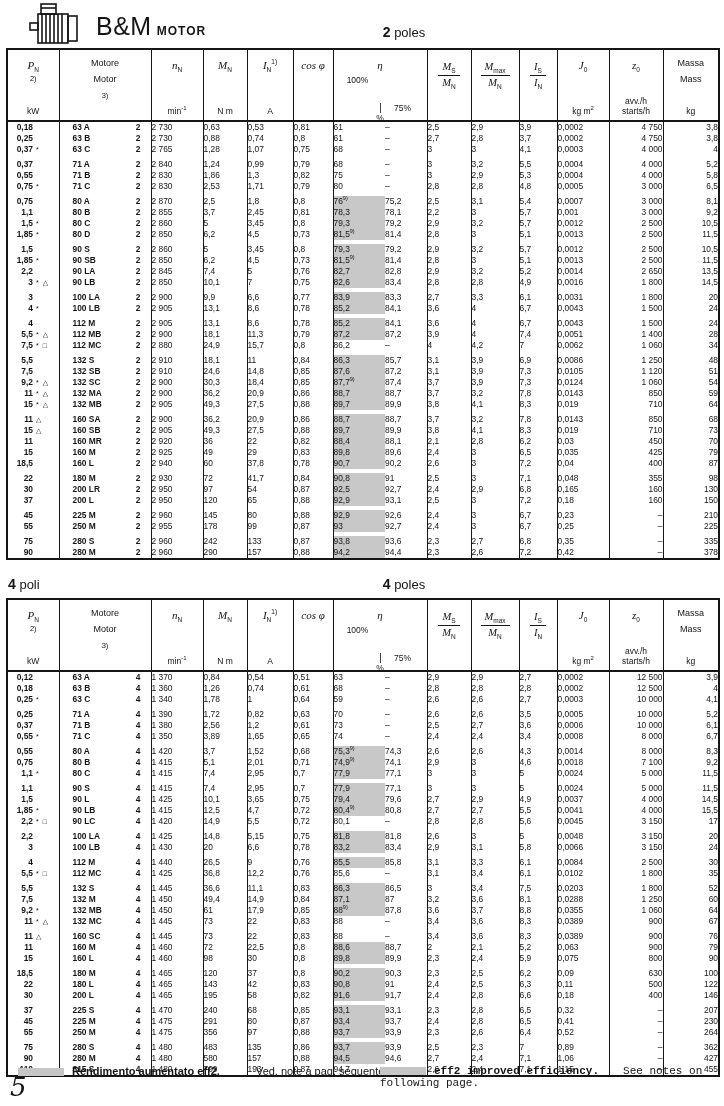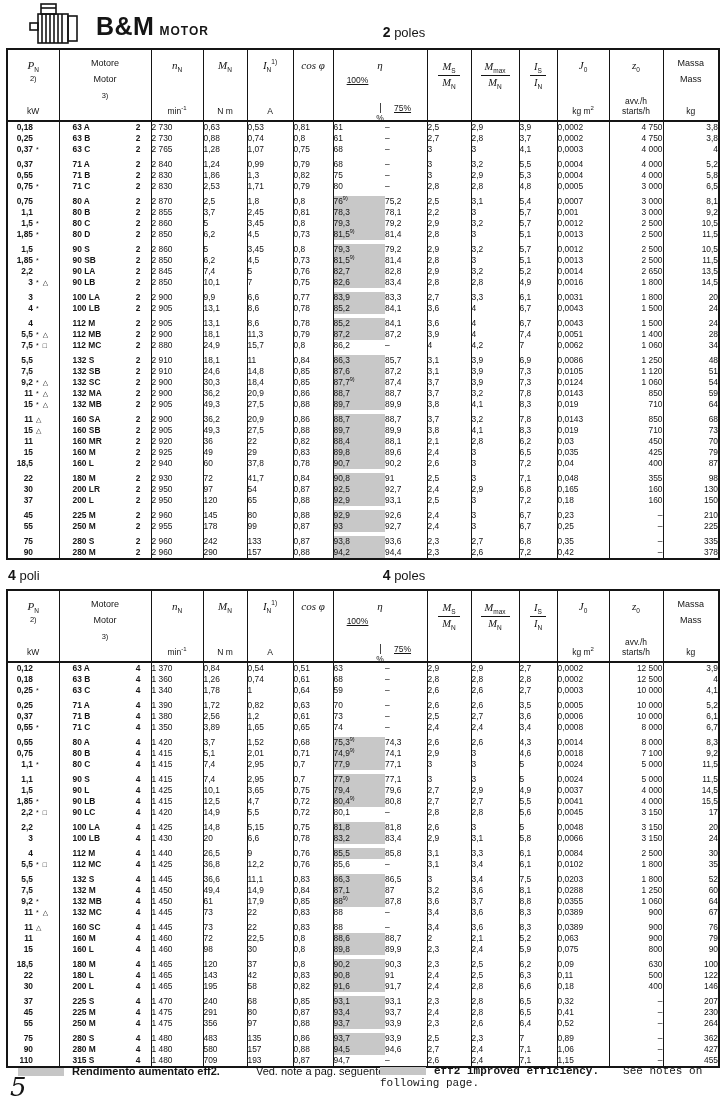--- a/index.html
+++ b/index.html
@@ -1,26 +1,26 @@
 <!DOCTYPE html>
 <html><head>
 <meta charset="utf-8">
 <style>
   html,body{margin:0;padding:0;background:#fff;}
   body{width:724px;height:1106px;position:relative;font-family:"Liberation Sans",sans-serif;color:#151515;overflow:hidden;}
   
   .tophdr{position:relative;height:46px;}
   .logo{position:absolute;left:26px;top:2px;}
   .brand{position:absolute;left:96px;top:12px;white-space:nowrap;}
-  .brand .bm{font-size:25px;font-weight:bold;letter-spacing:0.5px;}
+  .brand .bm{font-size:25px;font-weight:normal;letter-spacing:0.5px;}
   .brand .mot{font-size:12px;font-weight:bold;letter-spacing:1px;margin-left:5px;}
   .t1title{position:absolute;left:55.8%;top:24px;transform:translateX(-50%);font-size:13px;white-space:nowrap;}
   .btit{font-weight:bold;font-size:14px;}
   
-  .sectionrow{position:relative;height:22px;margin-top:5px;}
+  .sectionrow{position:relative;height:22px;margin-top:14px;}
   .sec-left{position:absolute;left:8px;top:2px;font-size:13px;}
   .sec-center{position:absolute;left:55.8%;top:2px;transform:translateX(-50%);font-size:13px;white-space:nowrap;}
   
   .twrap{margin:2px 6px 0 6px;}
   table.spec{border-collapse:collapse;table-layout:fixed;width:712px;border:2px solid #151515;}
   table.spec th,table.spec td{border-left:1px solid #151515;padding:0;margin:0;overflow:hidden;white-space:nowrap;}
   table.spec td.e75{border-left:none;}
   table.spec thead th{border-bottom:2px solid #151515;vertical-align:top;height:70px;position:relative;font-weight:normal;}
   tbody tr{height:11px;}
   tbody tr.gap{height:4px;}
@@ -47,21 +47,21 @@
   .hsym sup{font-family:"Liberation Sans",sans-serif;font-style:normal;font-size:6.5px;}
   .hnote{font-size:7.5px;margin-top:1px;}
   .hunit{font-size:8.5px;}
   .hunit sup{font-size:6px;}
   .hlines{font-size:9px;line-height:16px;}
   .fr{display:inline-block;font-family:"Liberation Serif",serif;font-style:italic;font-size:10.5px;margin-top:6px;}
   .fr .nu{border-bottom:1px solid #151515;padding:0 4px 1px 4px;}
   .fr .de{padding-top:1px;}
   .fr sub{font-family:"Liberation Sans",sans-serif;font-style:normal;font-size:6.5px;}
   .eta-sub{display:flex;font-size:8.5px;margin-top:2px;}
-  .eta-sub span{flex:1;text-decoration:underline;}
+  .eta-sub span{flex:1;}
   .eta-sub .r{border-left:1px solid #444;margin-top:28px;}
   
   .legend{position:absolute;left:0;top:1063px;width:724px;height:16px;font-size:11px;}
   .legend .sw{display:inline-block;width:46px;height:8px;vertical-align:middle;margin-right:8px;}
   .legend .b{font-weight:bold;}
   .lg-it{position:absolute;left:18px;top:2px;}
   .lg-it .plain{margin-left:36px;}
   .lg-en{position:absolute;left:380px;top:2px;font-family:Liberation Mono, monospace;}
   .lg-en .plain{margin-left:24px;}
   .pageno{position:absolute;left:10px;top:1072px;font-family:"DejaVu Serif",serif;font-size:26px;font-style:italic;}

